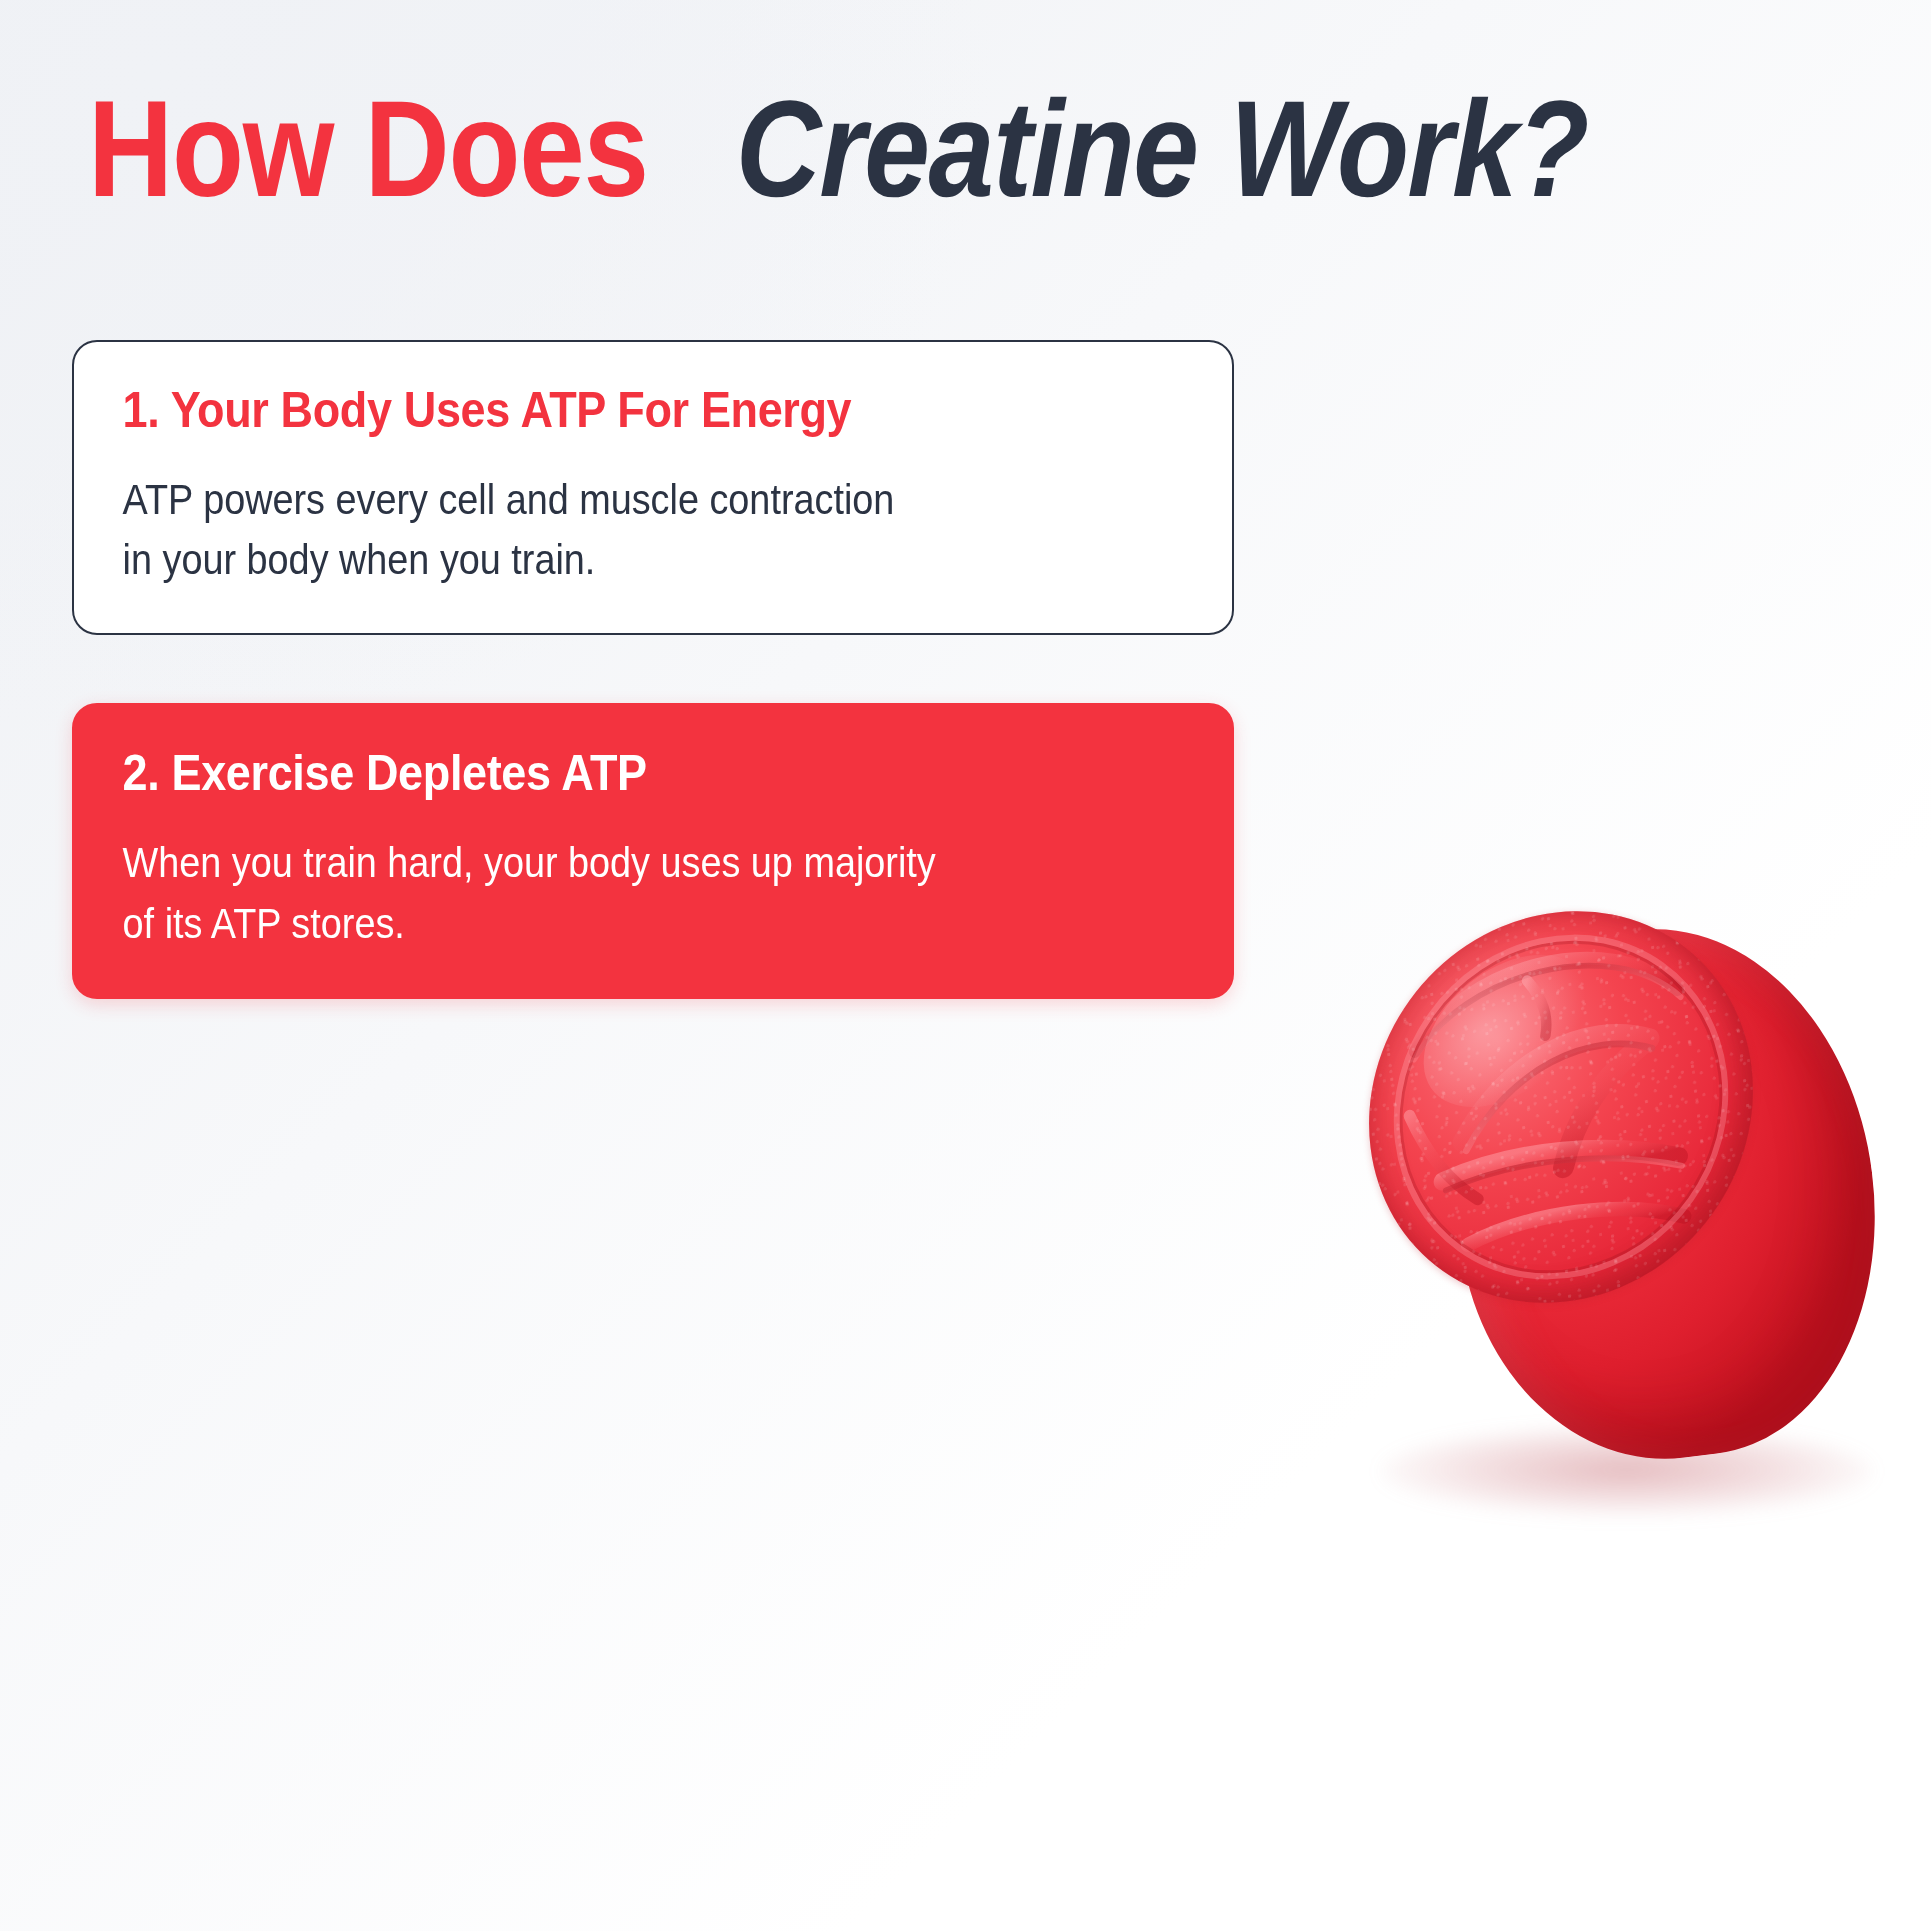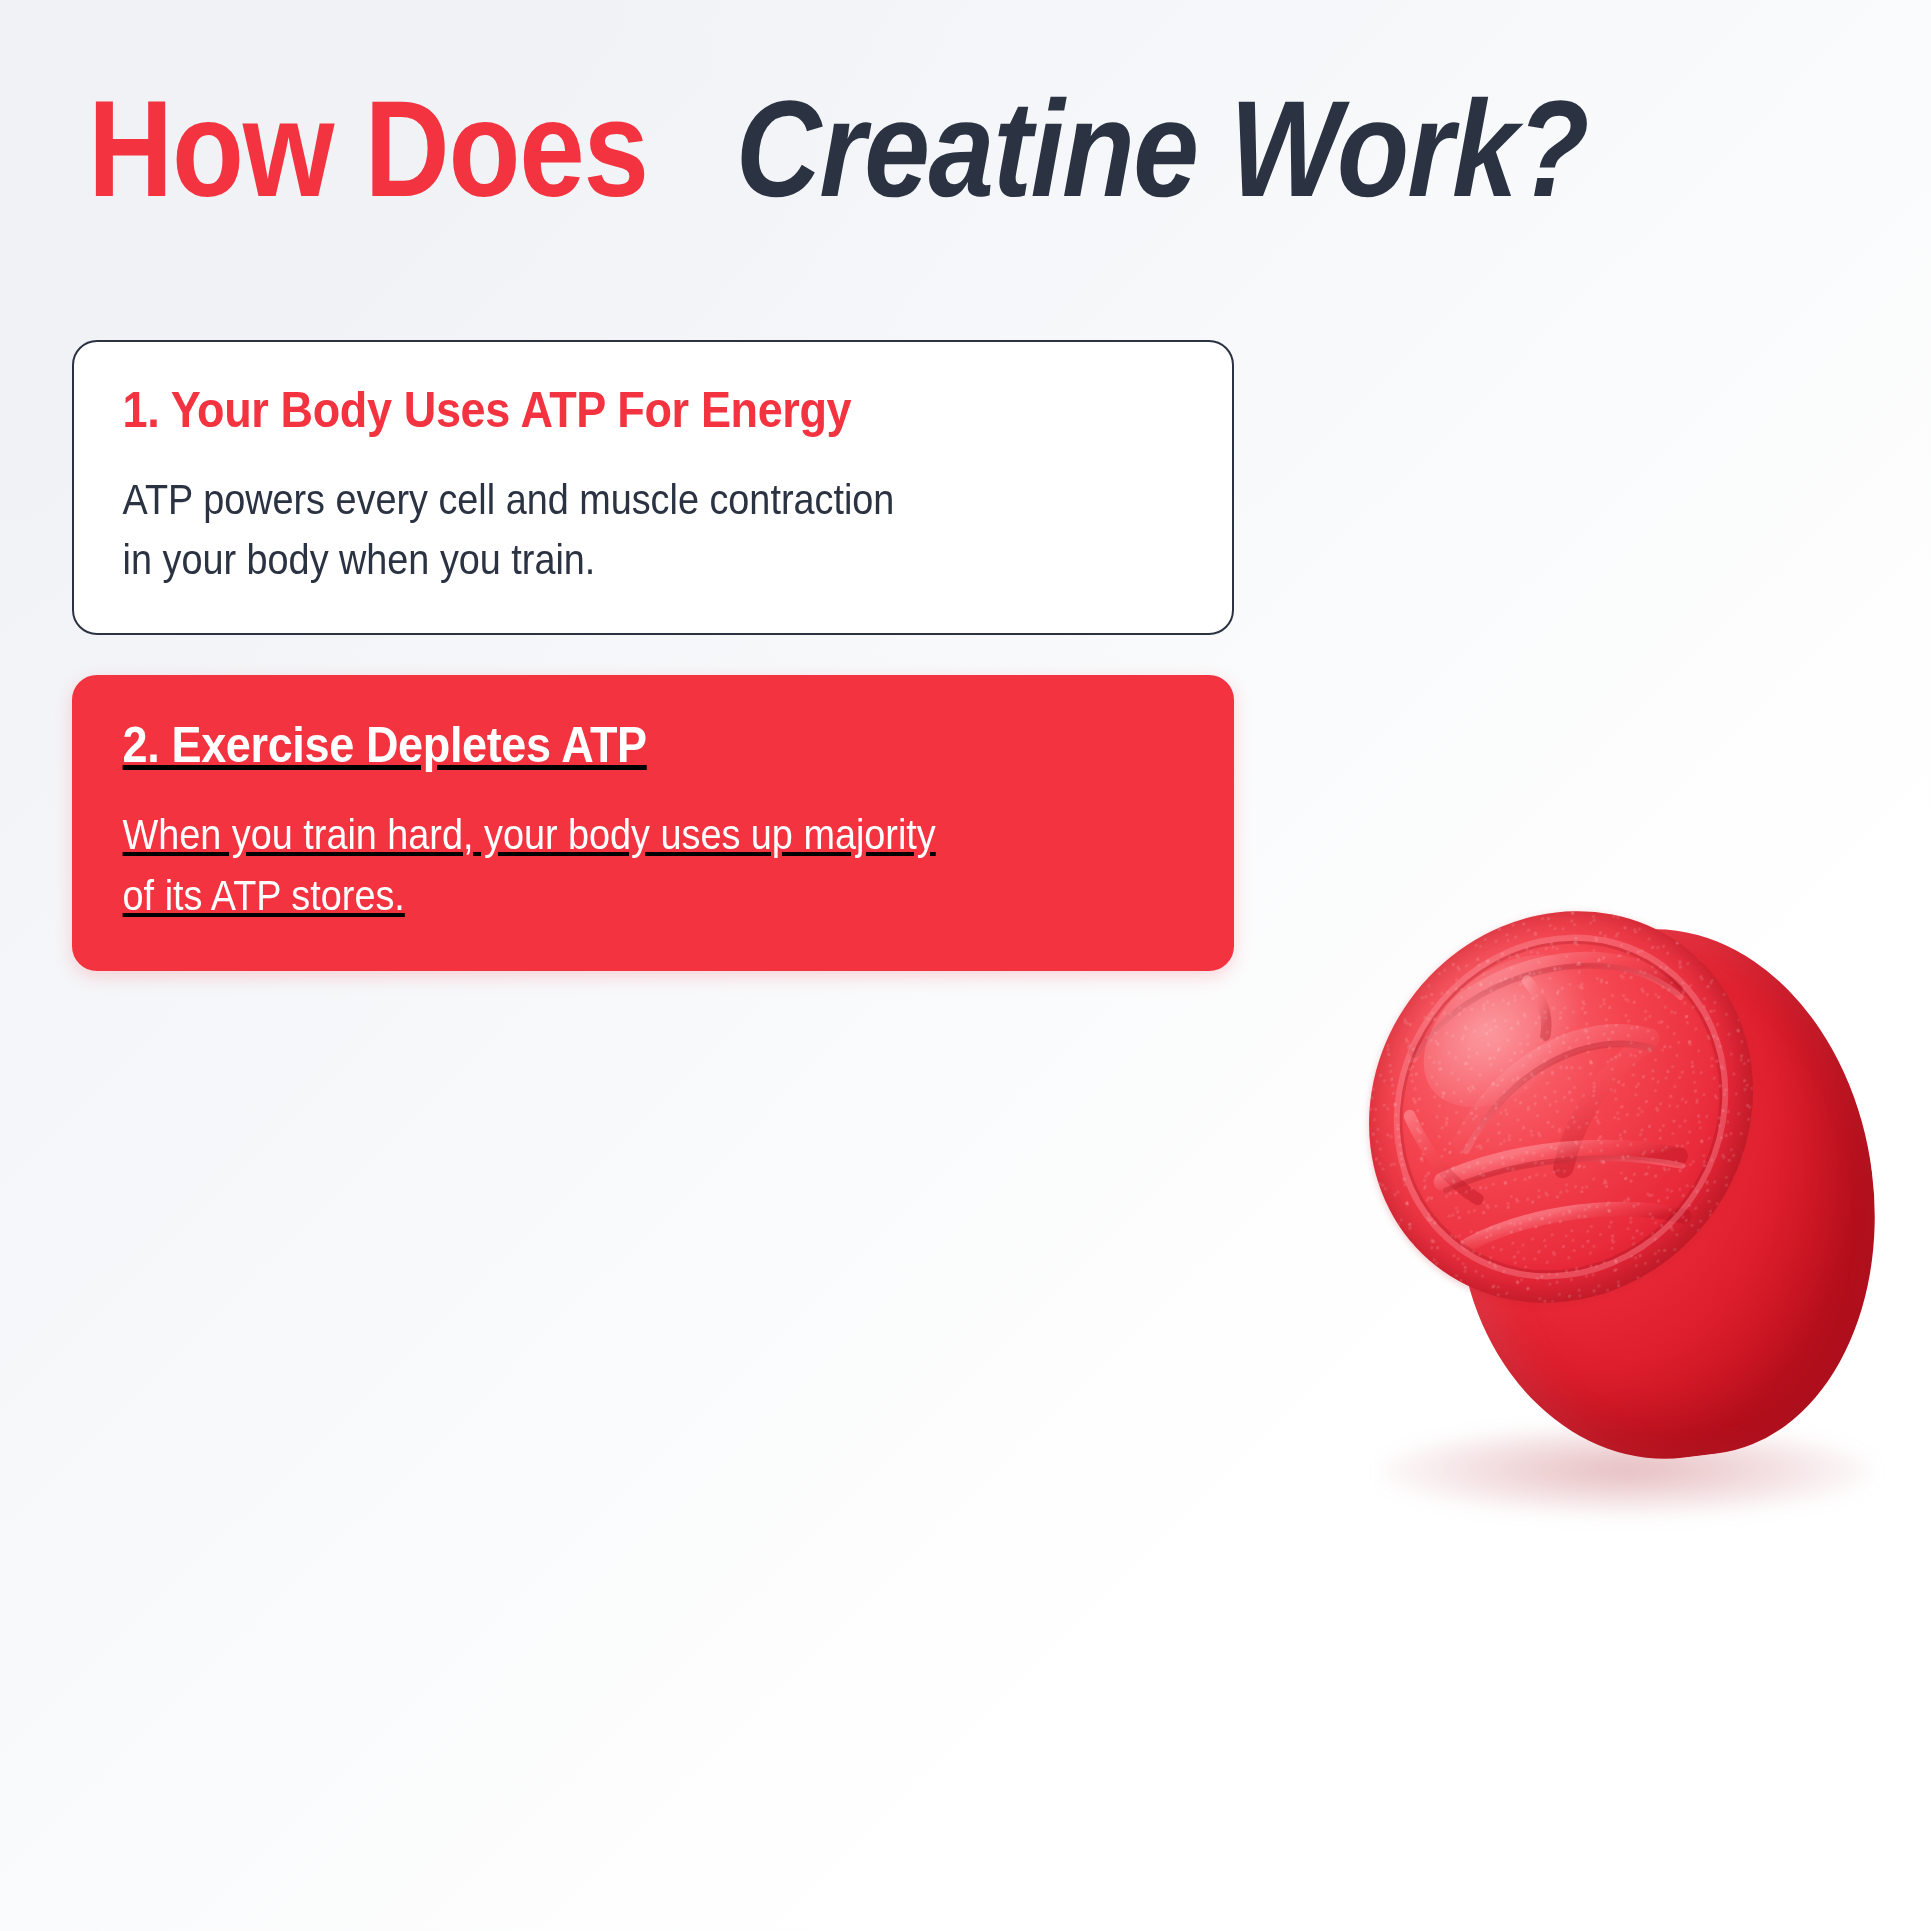--- a/index.html
+++ b/index.html
@@ -44,32 +44,31 @@
 
   
   #cards {
     position:absolute;
     left:72px; top:340px;
     width:1162px;
   }
   .card {
     border-radius:25px;
     padding:42px 12px 42px 0;
-    margin-bottom:40px;
+    margin-bottom:68px;
     position:relative;
   }
   .card.light {
     background:#FFFFFF;
     border:2.9px solid #2B3343;
   }
   .card.filled {
     background:#F3333F;
     border:2.9px solid #F3333F;
     box-shadow:0 5.8px 17.4px rgba(243,51,63,0.18);
-    text-decoration:underline;
   }
   .card-heading {
     font-size:50px;
     font-weight:700;
     letter-spacing:-0.4px;
     font-stretch:condensed;
     transform:scaleX(0.90);
     transform-origin:left center;
     padding:0 54px;
     line-height:1.05;

